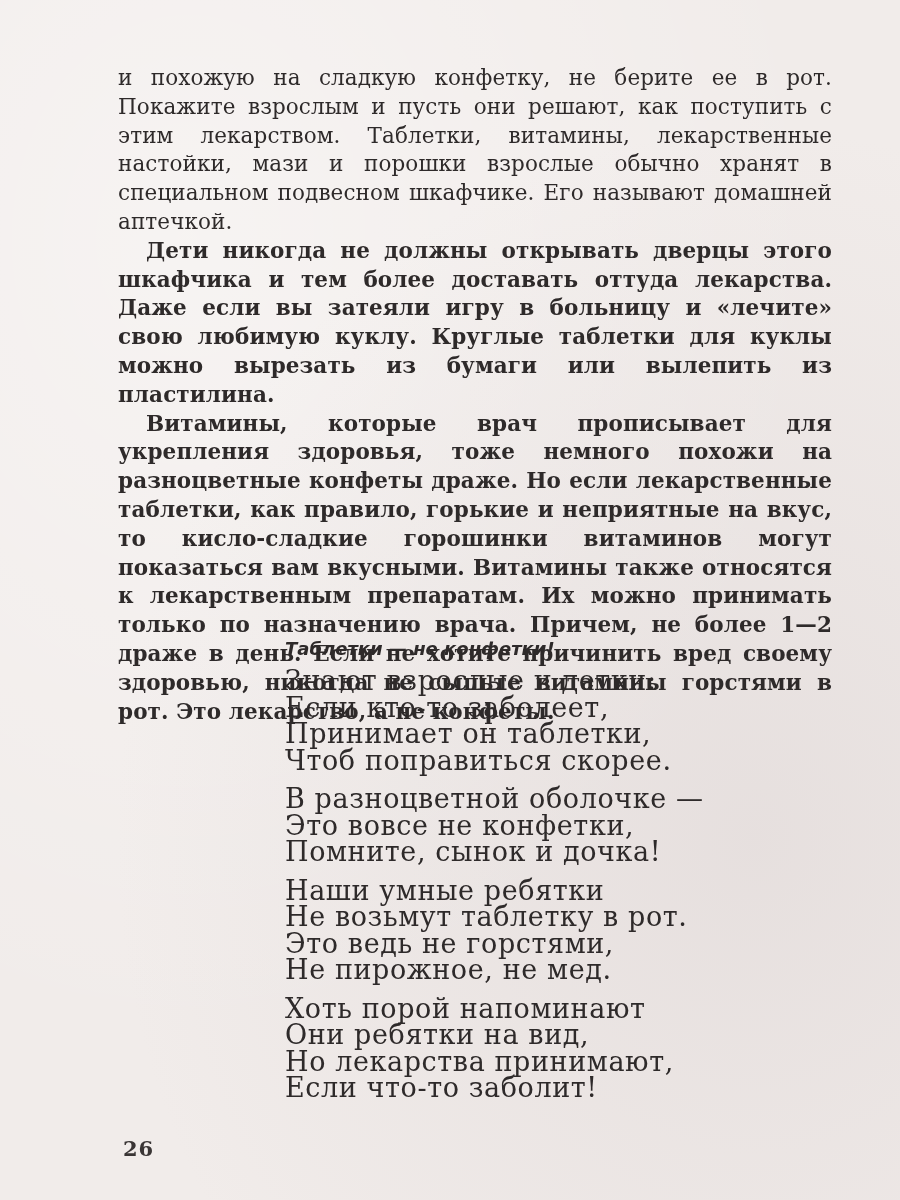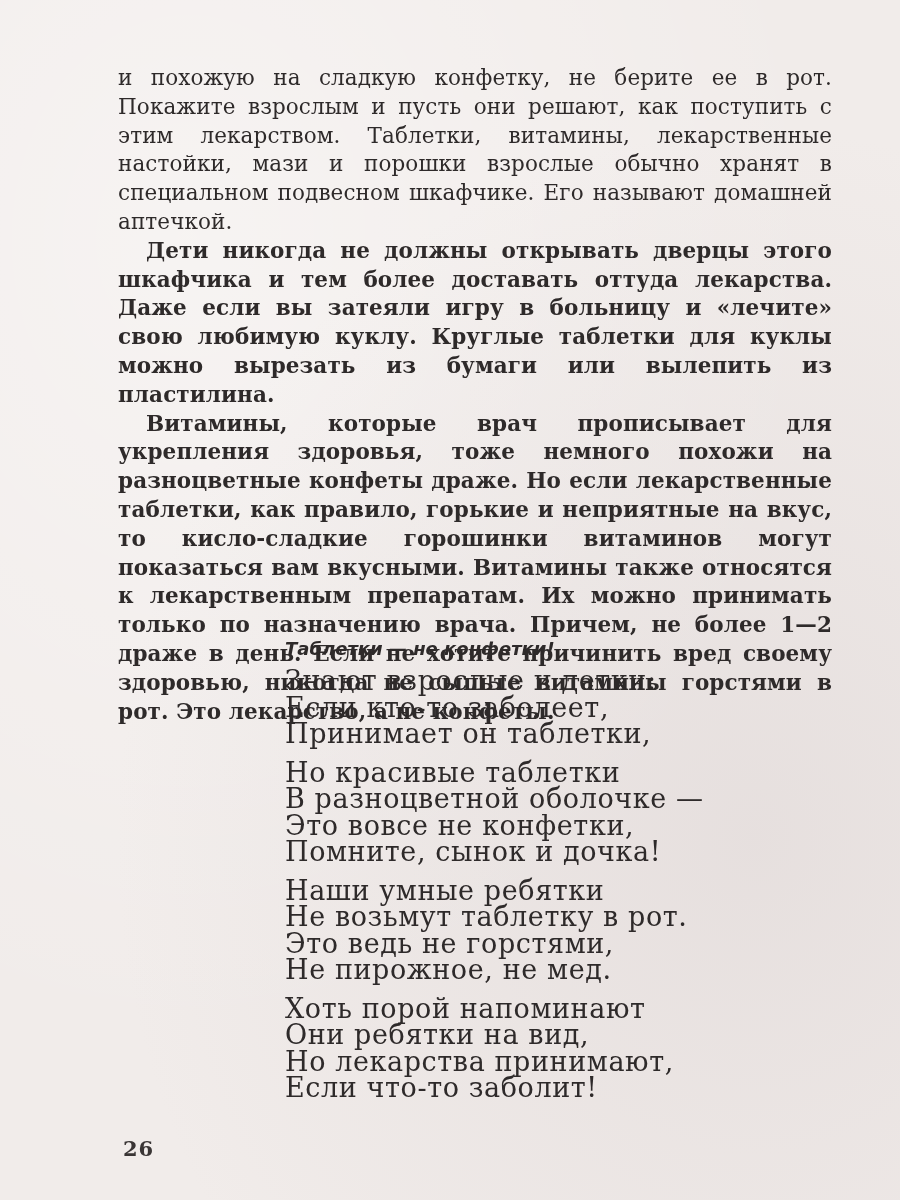--- a/index.html
+++ b/index.html
@@ -90,24 +90,24 @@
     <p class="para indent">Витамины, которые врач прописывает для укрепления здоровья, тоже немного похожи на разноцветные конфеты драже. Но если лекарственные таблетки, как правило, горькие и неприятные на вкус, то кисло-сладкие горошинки витаминов могут показаться вам вкусными. Витамины также относятся к лекарственным препаратам. Их можно принимать только по назначению врача. Причем, не более 1—2 драже в день. Если не хотите причинить вред своему здоровью, никогда не сыпьте витамины горстями в рот. Это лекарство, а не конфеты.</p>
   </div>
 
   <div class="poem">
     <div class="poem-title">Таблетки — не конфетки!</div>
 
     <div class="stanza">
       <span class="line">Знают взрослые и детки:</span>
       <span class="line">Если кто-то заболеет,</span>
       <span class="line">Принимает он таблетки,</span>
+      <span class="line">Чтоб поправиться скорее.</span>
     </div>
 
     <div class="stanza">
-      <span class="line">Но красивые таблетки</span>
       <span class="line">В разноцветной оболочке —</span>
       <span class="line">Это вовсе не конфетки,</span>
       <span class="line">Помните, сынок и дочка!</span>
     </div>
 
     <div class="stanza">
       <span class="line">Наши умные ребятки</span>
       <span class="line">Не возьмут таблетку в рот.</span>
       <span class="line">Это ведь не горстями,</span>
       <span class="line">Не пирожное, не мед.</span>

